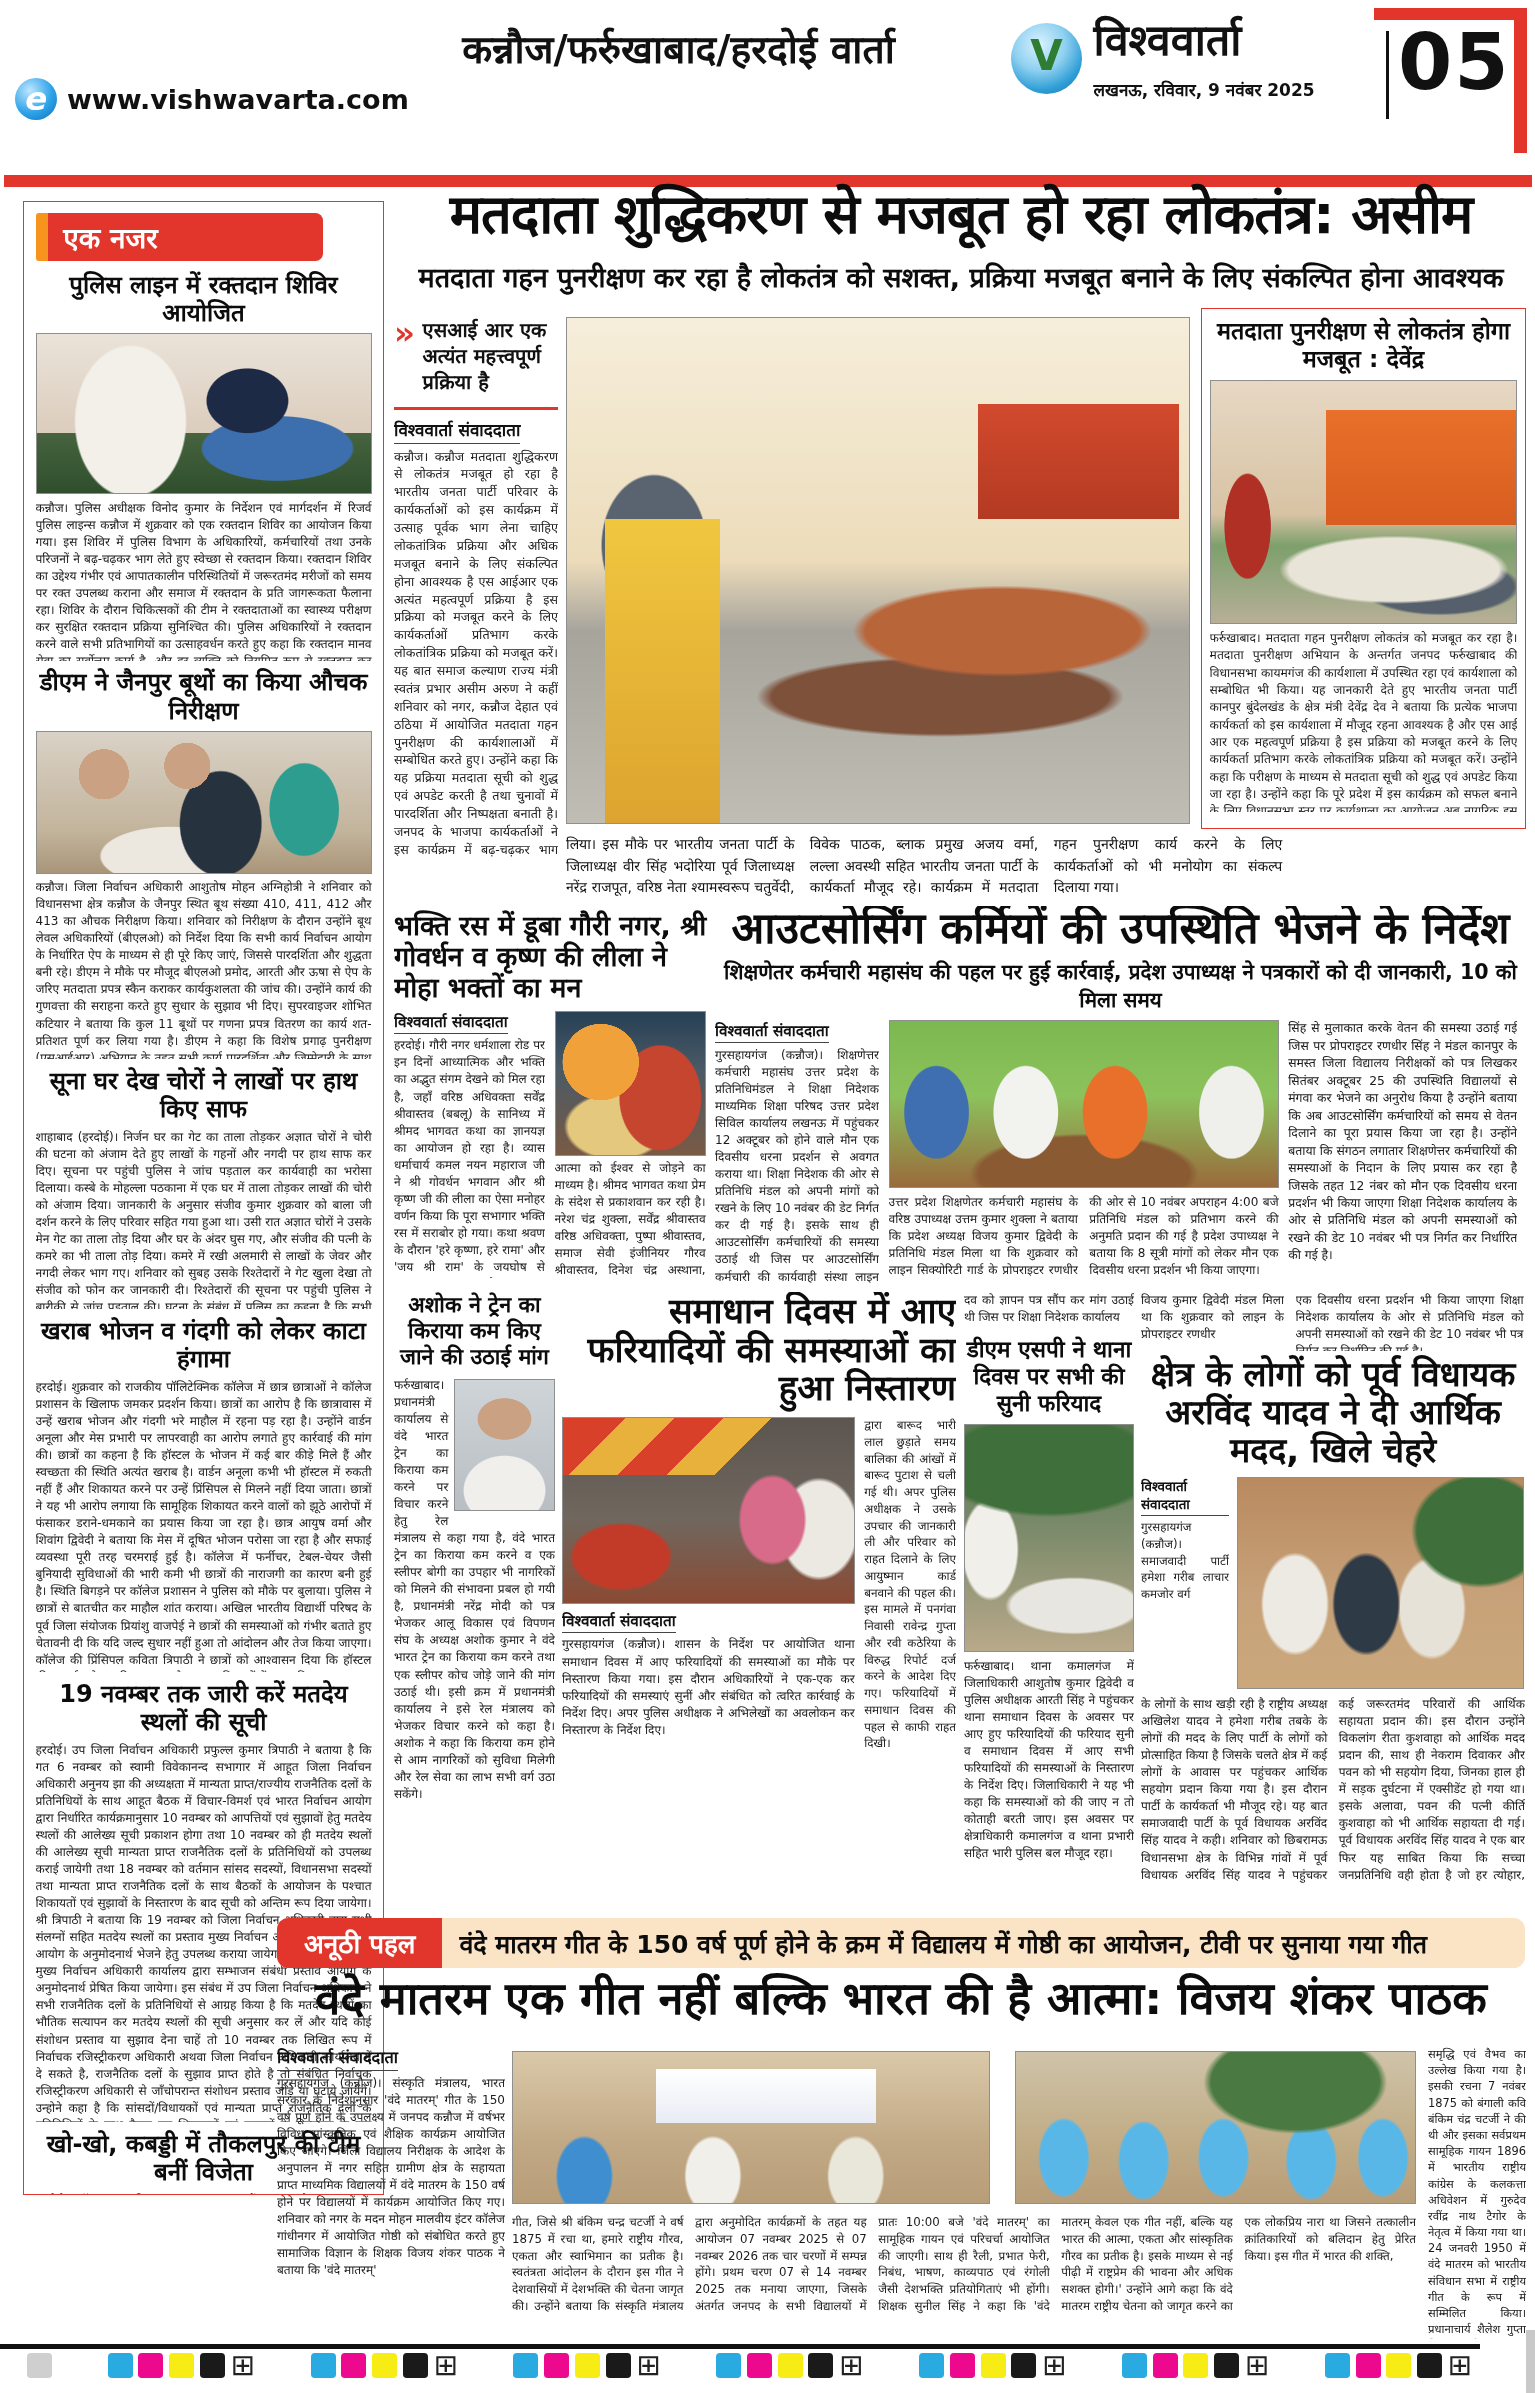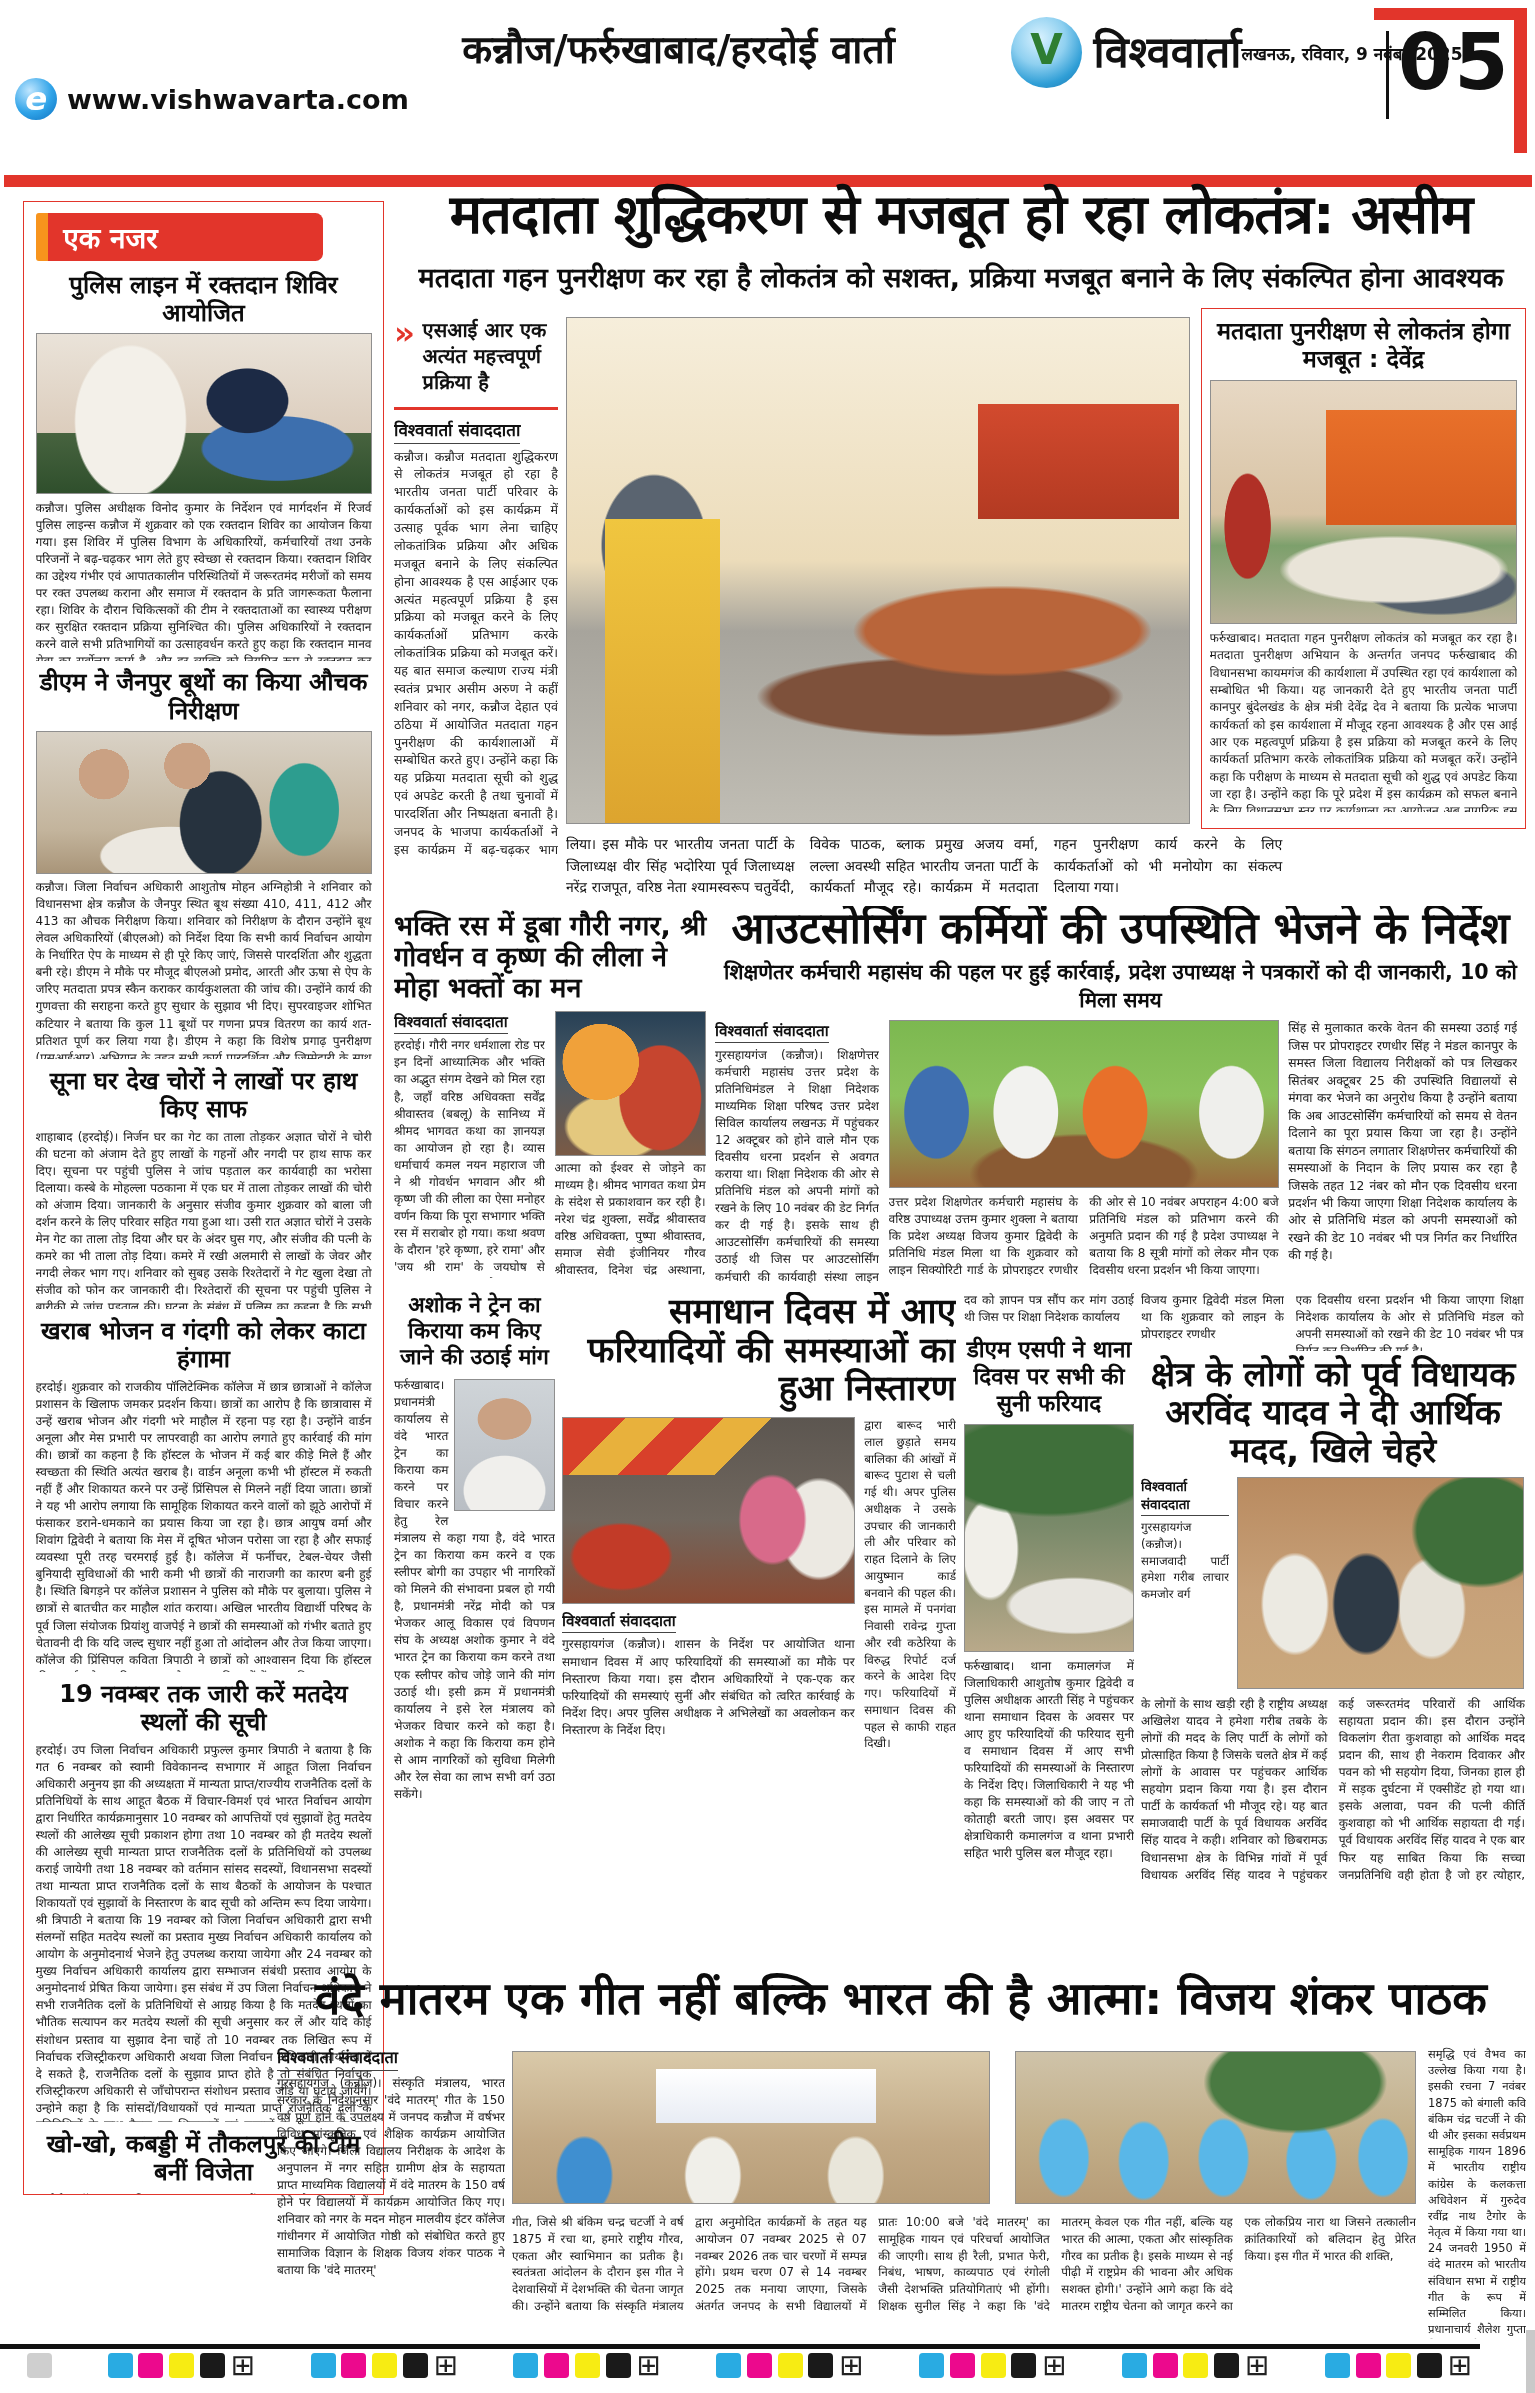--- a/index.html
+++ b/index.html
@@ -56,21 +56,21 @@
 
   <div class="abs site-row" style="left:15.3px;top:78px;">
     <span class="ie-icon">e</span>
     <span style="font-size:27px;font-weight:800;">www.vishwavarta.com</span>
   </div>
 
   <div class="abs" style="left:1011px;top:17px;display:flex;gap:11.5px;align-items:center;">
     <span class="globe">
         <span>V</span>
       </span>
-    <span style="display:flex;flex-direction:row;">
+    <span style="display:flex;flex-direction:column;">
       <span style="font-size:43px;font-weight:800;line-height:1.1;">विश्ववार्ता</span>
       <span style="font-size:17px;font-weight:700;margin-top:13.4px;">लखनऊ,  रविवार, 9 नवंबर 2025</span>
     </span>
   </div>
 
   <div class="abs red" style="left:1374px;top:7.6px;width:153px;height:12.4px;"></div>
   <div class="abs red" style="left:1514px;top:7.6px;width:13.4px;height:145px;"></div>
   <div class="abs" style="left:1386px;top:31px;width:2.9px;height:88px;background:#111;"></div>
   <div class="abs" style="left:1398px;top:17px;font-size:78px;font-weight:800;letter-spacing:1.9px;">05</div>
 
@@ -196,20 +196,24 @@
     <div style="display:flex;gap:7.6px;margin-top:7.6px;">
       <div style="width:88px;">
         <div class="byline" style="font-size:13.4px;">विश्ववार्ता संवाददाता</div>
         <div class="bt" style="height:161px;font-size:11.7px;">गुरसहायगंज (कन्नौज)। समाजवादी पार्टी हमेशा गरीब लाचार कमजोर वर्ग</div>
       </div>
       <div class="ph ph-crowd" style="width:287px;height:212px;"></div>
     </div>
     <div class="bt cols2" style="height:203px;font-size:12px;margin-top:7.6px;">के लोगों के साथ खड़ी रही है राष्ट्रीय अध्यक्ष अखिलेश यादव ने हमेशा गरीब तबके के लोगों की मदद के लिए पार्टी के लोगों को प्रोत्साहित किया है जिसके चलते क्षेत्र में कई लोगों के आवास पर पहुंचकर आर्थिक सहयोग प्रदान किया गया है। इस दौरान पार्टी के कार्यकर्ता भी मौजूद रहे। यह बात समाजवादी पार्टी के पूर्व विधायक अरविंद सिंह यादव ने कही। शनिवार को छिबरामऊ विधानसभा क्षेत्र के विभिन्न गांवों में पूर्व विधायक अरविंद सिंह यादव ने पहुंचकर कई जरूरतमंद परिवारों की आर्थिक सहायता प्रदान की। इस दौरान उन्होंने विकलांग रीता कुशवाहा को आर्थिक मदद प्रदान की, साथ ही नेकराम दिवाकर और पवन को भी सहयोग दिया, जिनका हाल ही में सड़क दुर्घटना में एक्सीडेंट हो गया था। इसके अलावा, पवन की पत्नी कीर्ति कुशवाहा को भी आर्थिक सहायता दी गई। पूर्व विधायक अरविंद सिंह यादव ने एक बार फिर यह साबित किया कि सच्चा जनप्रतिनिधि वही होता है जो हर त्योहार, हर सुख-दुख में जनता के साथ खड़ा रहता है। चाहे दीपावली हो या होली, अरविंद सिंह यादव हमेशा लोगों की सेवा में तत्पर रहते हैं। उन्होंने कहा कि क्षेत्र में जनसंपर्क अभियान भी चलाया जा रहा है। जिससे समस्या का निस्तारण भी पार्टी अपने स्तर से करने का पूरा प्रयास कर रही है पदाधिकारी लगातार हर वर्ग के लोगों को सहयोग प्रदान करने में अपना ध्यान आकर्षित कर रहे हैं जिससे कि समाज में लोगों का ध्यान रखा जा सके। पूर्व ब्लॉक प्रमुख सोनू यादव अर्पित शुक्ला सुर्गीव यादव अमन खान मुकेश कुशवाहा डाल सिंह दरोगा जी सुरेश ऊर्फ जैनी अरब सिंह ब्रजेश संतोष मुखिया सरमन सिंह हरविंद सिंह अंगद सिंह राकेश सिंह विनोद सिंह अंकुर यादव मैजूद रहे।</div>
   </div>
 
+  <div class="abs" style="left:277px;top:1918px;width:1248px;height:50px;background:#fbe3c6;border-radius:11.5px;display:flex;align-items:center;overflow:hidden;">
+    <div style="background:#e2352b;color:#fff;font-size:26px;font-weight:800;padding:7.6px 27px;align-self:stretch;display:flex;align-items:center;">अनूठी पहल</div>
+    <div class="hl" style="font-size:25px;margin-left:17px;">वंदे मातरम गीत के 150 वर्ष पूर्ण होने के क्रम में विद्यालय में गोष्ठी का आयोजन, टीवी पर सुनाया गया गीत</div>
+  </div>
 
   <div class="abs hl" style="left:277px;top:1975px;width:1248px;font-size:45px;text-align:center;line-height:1.05;">वंदे मातरम एक गीत नहीं बल्कि भारत की है आत्मा: विजय शंकर पाठक</div>
 
   <div class="abs" style="left:277px;top:2046px;width:228px;height:293px;overflow:hidden;">
     <div class="byline" style="font-size:16.3px;">विश्ववार्ता संवाददाता</div>
     <div class="bt" style="height:260px;font-size:12px;">गुरसहायगंज (कन्नौज)। संस्कृति मंत्रालय, भारत सरकार के निर्देशानुसार 'वंदे मातरम्' गीत के 150 वर्ष पूर्ण होने के उपलक्ष्य में जनपद कन्नौज में वर्षभर विविध सांस्कृतिक एवं शैक्षिक कार्यक्रम आयोजित किए जाएंगे। जिला विद्यालय निरीक्षक के आदेश के अनुपालन में नगर सहित ग्रामीण क्षेत्र के सहायता प्राप्त माध्यमिक विद्यालयों में वंदे मातरम के 150 वर्ष होने पर विद्यालयों में कार्यक्रम आयोजित किए गए। शनिवार को नगर के मदन मोहन मालवीय इंटर कॉलेज गांधीनगर में आयोजित गोष्ठी को संबोधित करते हुए सामाजिक विज्ञान के शिक्षक विजय शंकर पाठक ने बताया कि 'वंदे मातरम्'</div>
   </div>
 
   <div class="abs ph ph-school2" style="left:512px;top:2051px;width:478px;height:153px;"></div>
   <div class="abs ph ph-students" style="left:1015px;top:2051px;width:401px;height:153px;"></div>

